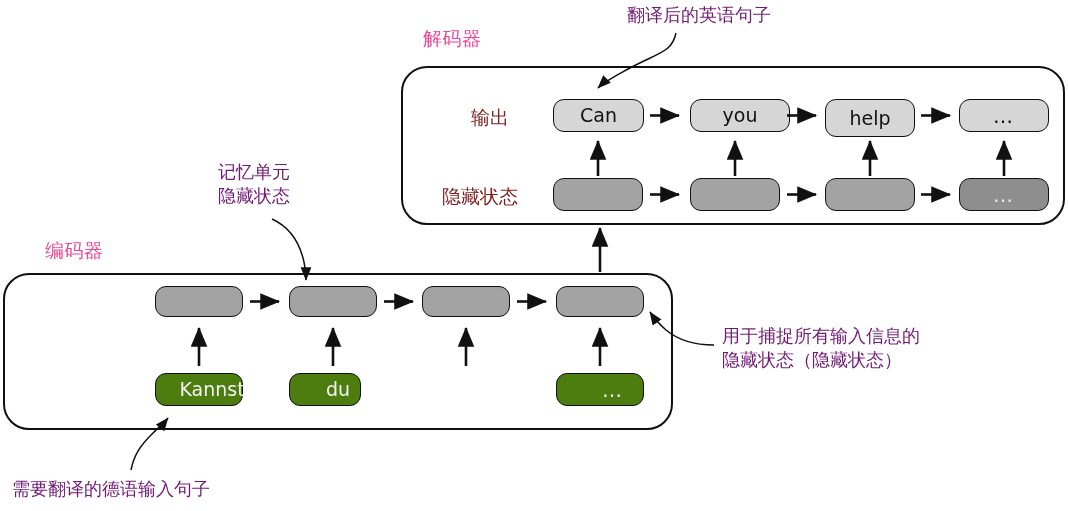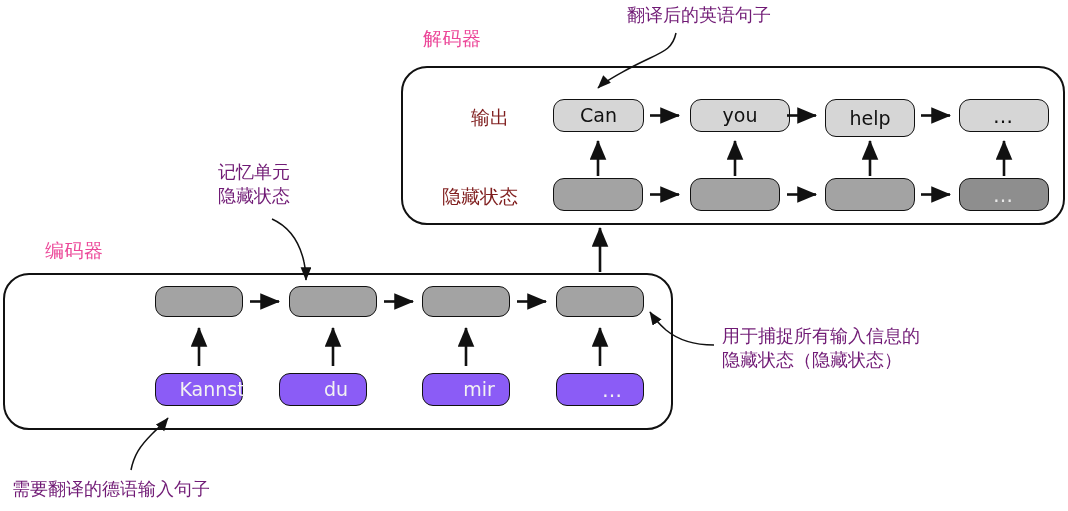--- a/index.html
+++ b/index.html
@@ -39,21 +39,21 @@
     border-radius:11px;
     display:flex;
     align-items:center;
     justify-content:center;
     font-size:19px;
     line-height:1;
   }
   .cell.output{ background:#d6d6d6; color:#111; }
   .cell.hidden-state{ background:#a3a3a3; color:#111; }
   .cell.hidden-state.dim{ background:#8e8e8e; color:#e9e9e9; }
-  .cell.input{ background:#8b5cf6; color:#f2f2f2;padding-left:26px; }
+  .cell.input{ background:#4d7c0f; color:#f2f2f2;padding-left:26px; }
   .cell .dots{ letter-spacing:2px; font-size:20px; }
 
   
   .row-label{
     position:absolute;
     font-size:19px;
     color:#7f1d1d;
     white-space:nowrap;
     text-align:center;
   }
@@ -121,25 +121,22 @@
     <span></span>
   </div>
   <div class="cell hidden-state" style="left:556px;top:286px;width:88px;height:31px;">
     <span></span>
   </div>
 
 
   <div class="cell input" style="left:155px;top:373px;width:88px;height:33px;">
     <span>Kannst</span>
   </div>
-  <div class="cell input" style="left:279px;top:373px;width:88px;height:33px;">
+  <div class="cell input" style="left:289px;top:373px;width:72px;height:33px;">
     <span>du</span>
-  </div>
-  <div class="cell input" style="left:422px;top:373px;width:88px;height:33px;">
-    <span>mir</span>
   </div>
   <div class="cell input" style="left:556px;top:373px;width:88px;height:33px;">
     <span class="dots">…</span>
   </div>
 
   <svg class="layer" width="1068" height="511" viewBox="0 0 1068 511">
     <defs>
       <marker id="ah" markerWidth="9" markerHeight="9" refX="7.2" refY="3.2" orient="auto" markerUnits="strokeWidth">
         <path d="M0,0 L7.6,3.2 L0,6.4 z" fill="#111"></path>
       </marker>

